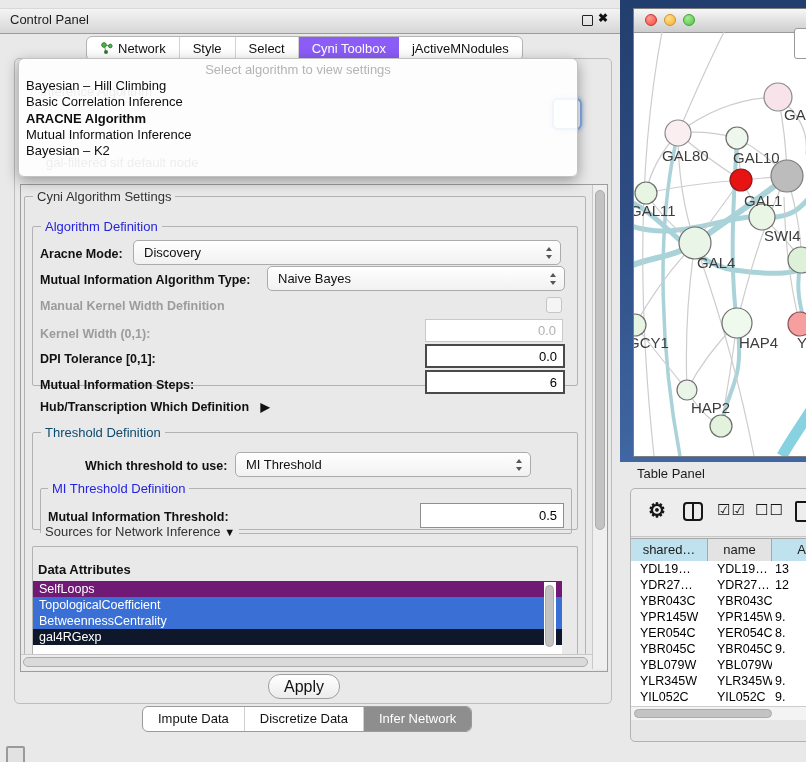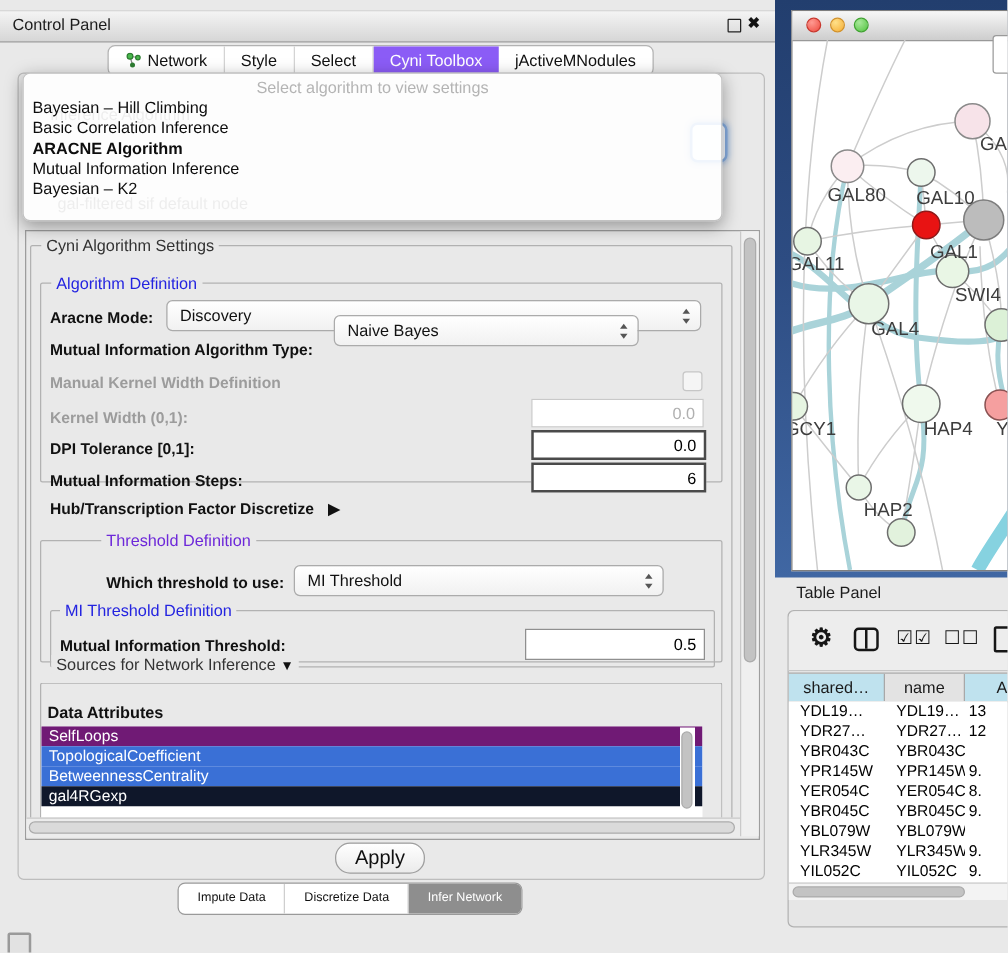--- a/index.html
+++ b/index.html
@@ -54,21 +54,21 @@
   .tri{display:inline-block;font-size:12px;color:#111;}
   .attr-list{background:#fff;overflow:hidden;}
   .attr-item{height:16px;line-height:16px;font-size:12.5px;color:#fff;background:#3a70d6;padding-left:6px;}
   .sb-track-v{background:#efefef;border-left:1px solid #c9c9c9;}
   .sb-thumb{background:#c3c3c3;border-radius:5px;border:1px solid #ababab;box-sizing:border-box;}
   .btn{background:linear-gradient(#ffffff,#ebebeb);border:1px solid #9f9f9f;border-radius:12px;
     font-size:16px;color:#111;display:flex;align-items:center;justify-content:center;}
   
   .bot-tabbar{left:142px;top:706px;height:24px;display:flex;background:#fff;
     border:1px solid #9a9a9a;border-radius:6px;overflow:hidden;}
-  .bot-tab{padding:0 15px;line-height:23px;font-size:10px;color:#111;border-right:1px solid #cfcfcf;}
+  .bot-tab{padding:0 15px;line-height:23px;font-size:13px;color:#111;border-right:1px solid #cfcfcf;}
   .bot-tab:last-child{border-right:none;}
   .bot-tab.sel{background:#8e8e8e;color:#fff;}
   
   .desktop{left:620px;top:0;width:186px;height:462px;
     background:linear-gradient(180deg,#223e6e 0%,#2d4c82 45%,#4067a3 100%);}
   .net-window{left:633px;top:8px;width:174px;height:449px;background:#fff;
     border:1px solid #7e7e7e;box-sizing:border-box;}
   .net-titlebar{left:0;top:0;right:0;height:23px;
     background:linear-gradient(#f7f7f7,#cdcdcd);border-bottom:1px solid #999;}
   .light{width:12px;height:12px;border-radius:50%;top:5px;}
@@ -149,44 +149,44 @@
 <div class="abs groupbox" style="left:32px;top:226px;width:544px;height:158px;"></div>
 <div class="abs grouplabel" style="left:41px;top:219px;color:#2424e0;">Algorithm Definition</div>
 
 <div class="abs flabel" style="left:40px;top:247px;">Aracne Mode:</div>
 <div class="abs combo" style="left:133px;top:240px;width:428px;height:25px;">
   <span>Discovery</span>
   <span class="spin"></span>
 </div>
 
 <div class="abs flabel" style="left:40px;top:273px;">Mutual Information Algorithm Type:</div>
-<div class="abs combo" style="left:267px;top:252px;width:244px;height:25px;">
+<div class="abs combo" style="left:267px;top:266px;width:298px;height:25px;">
   <span>Naive Bayes</span>
   <span class="spin"></span>
 </div>
 
 <div class="abs flabel dis" style="left:40px;top:299px;">Manual Kernel Width Definition</div>
 <div class="abs checkbox" style="left:546px;top:297px;"></div>
 
 <div class="abs flabel dis" style="left:40px;top:327px;">Kernel Width (0,1):</div>
 <div class="abs field dis" style="left:425px;top:319px;width:138px;height:23px;">0.0</div>
 
 <div class="abs flabel" style="left:40px;top:352px;">DPI Tolerance [0,1]:</div>
 <div class="abs field en" style="left:425px;top:344px;width:140px;height:24px;">0.0</div>
 
 <div class="abs flabel" style="left:40px;top:378px;">Mutual Information Steps:</div>
 <div class="abs field en" style="left:425px;top:370px;width:140px;height:24px;">6</div>
 
 <div class="abs flabel" style="left:40px;top:400px;">
-  <span>Hub/Transcription Factor Discretize</span>
+  <span>Hub/Transcription Which Definition</span>
   <span class="tri" style="margin-left:8px;">▶</span>
 </div>
 
 <div class="abs groupbox" style="left:32px;top:432px;width:544px;height:96px;"></div>
-<div class="abs grouplabel" style="left:41px;top:425px;color:#6d28d9;margin-left:40px;">Threshold Definition</div>
+<div class="abs grouplabel" style="left:41px;top:425px;color:#0c4a6e;">Threshold Definition</div>
 
 <div class="abs flabel" style="left:85px;top:459px;">Which threshold to use:</div>
 <div class="abs combo" style="left:235px;top:452px;width:296px;height:25px;">
   <span>MI Threshold</span>
   <span class="spin"></span>
 </div>
 
 <div class="abs groupbox" style="left:40px;top:488px;width:530px;height:44px;"></div>
 <div class="abs grouplabel" style="left:48px;top:481px;color:#2424e0;">MI Threshold Definition</div>
 <div class="abs flabel" style="left:48px;top:510px;">Mutual Information Threshold:</div>

